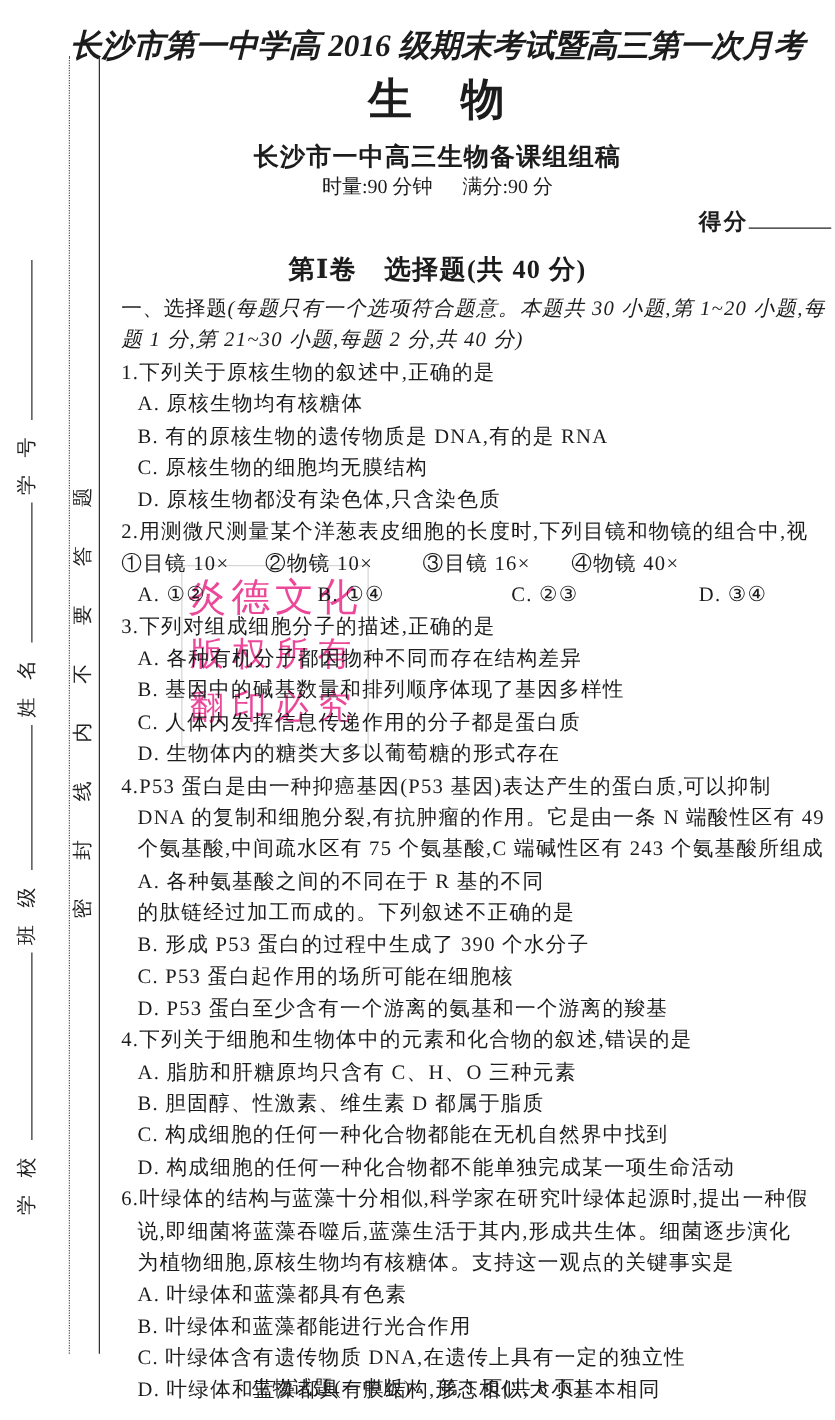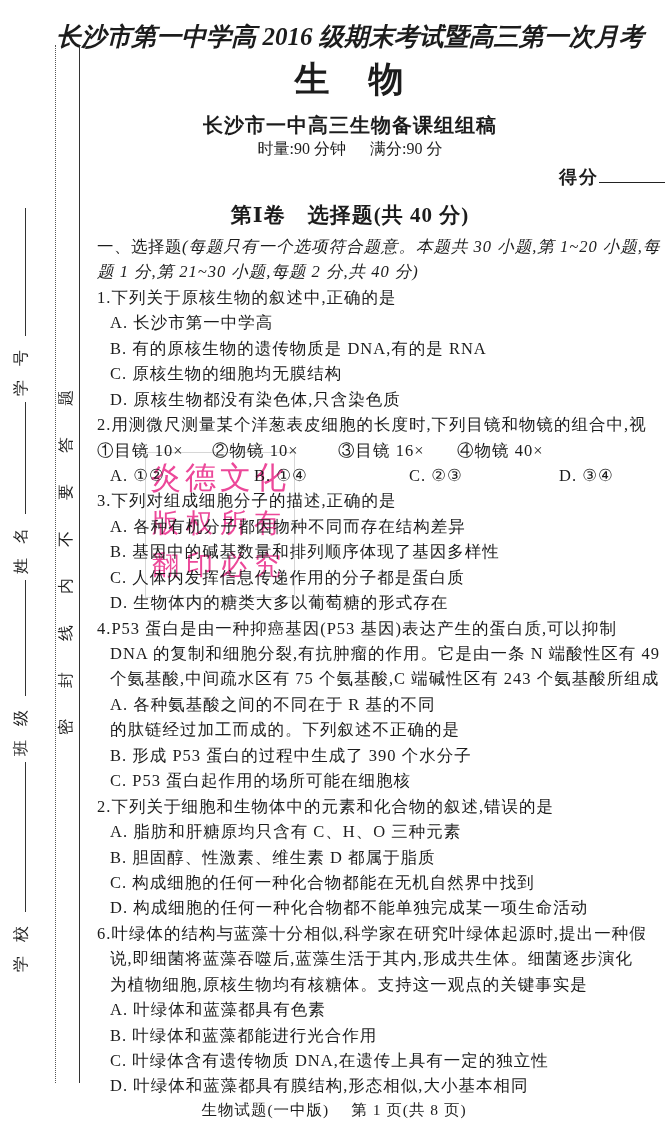--- a/index.html
+++ b/index.html
@@ -101,40 +101,41 @@
   </div>
   <div class="score-row">
     <span class="score-cap sans">得分</span><span class="score-blank"></span>
   </div>
   <div class="hdr section-title">第Ⅰ卷　选择题(共 40 分)</div>
 
   <div class="body-text" id="body-text">
       <div class="bline kai"><span class="bold-head">一、选择题</span>(每题只有一个选项符合题意。本题共 30 小题,第 1~20 小题,每</div>
       <div class="bline kai">题 1 分,第 21~30 小题,每题 2 分,共 40 分)</div>
       <div class="bline">1.下列关于原核生物的叙述中,正确的是</div>
-      <div class="bline ind">A. 长沙市第一中学高</div>
+      <div class="bline ind">A. 原核生物均有核糖体</div>
       <div class="bline ind">B. 有的原核生物的遗传物质是 DNA,有的是 RNA</div>
       <div class="bline ind">C. 原核生物的细胞均无膜结构</div>
       <div class="bline ind">D. 原核生物都没有染色体,只含染色质</div>
       <div class="bline">2.用测微尺测量某个洋葱表皮细胞的长度时,下列目镜和物镜的组合中,视</div>
       <div class="bline cols cols-a"><span>①目镜 10×</span><span>②物镜 10×</span><span>③目镜 16×</span><span>④物镜 40×</span></div>
       <div class="bline ind cols cols-b"><span>A. ①②</span><span>B. ①④</span><span>C. ②③</span><span>D. ③④</span></div>
       <div class="bline">3.下列对组成细胞分子的描述,正确的是</div>
       <div class="bline ind">A. 各种有机分子都因物种不同而存在结构差异</div>
       <div class="bline ind">B. 基因中的碱基数量和排列顺序体现了基因多样性</div>
       <div class="bline ind">C. 人体内发挥信息传递作用的分子都是蛋白质</div>
       <div class="bline ind">D. 生物体内的糖类大多以葡萄糖的形式存在</div>
       <div class="bline">4.P53 蛋白是由一种抑癌基因(P53 基因)表达产生的蛋白质,可以抑制</div>
       <div class="bline ind">DNA 的复制和细胞分裂,有抗肿瘤的作用。它是由一条 N 端酸性区有 49</div>
       <div class="bline ind">个氨基酸,中间疏水区有 75 个氨基酸,C 端碱性区有 243 个氨基酸所组成</div>
       <div class="bline ind">A. 各种氨基酸之间的不同在于 R 基的不同</div>
       <div class="bline ind">的肽链经过加工而成的。下列叙述不正确的是</div>
       <div class="bline ind">B. 形成 P53 蛋白的过程中生成了 390 个水分子</div>
       <div class="bline ind">C. P53 蛋白起作用的场所可能在细胞核</div>
-      <div class="bline">2.下列关于细胞和生物体中的元素和化合物的叙述,错误的是</div>
+      <div class="bline ind">D. P53 蛋白至少含有一个游离的氨基和一个游离的羧基</div>
+      <div class="bline">4.下列关于细胞和生物体中的元素和化合物的叙述,错误的是</div>
       <div class="bline ind">A. 脂肪和肝糖原均只含有 C、H、O 三种元素</div>
       <div class="bline ind">B. 胆固醇、性激素、维生素 D 都属于脂质</div>
       <div class="bline ind">C. 构成细胞的任何一种化合物都能在无机自然界中找到</div>
       <div class="bline ind">D. 构成细胞的任何一种化合物都不能单独完成某一项生命活动</div>
       <div class="bline">6.叶绿体的结构与蓝藻十分相似,科学家在研究叶绿体起源时,提出一种假</div>
       <div class="bline ind">说,即细菌将蓝藻吞噬后,蓝藻生活于其内,形成共生体。细菌逐步演化</div>
       <div class="bline ind">为植物细胞,原核生物均有核糖体。支持这一观点的关键事实是</div>
       <div class="bline ind">A. 叶绿体和蓝藻都具有色素</div>
       <div class="bline ind">B. 叶绿体和蓝藻都能进行光合作用</div>
       <div class="bline ind">C. 叶绿体含有遗传物质 DNA,在遗传上具有一定的独立性</div>

